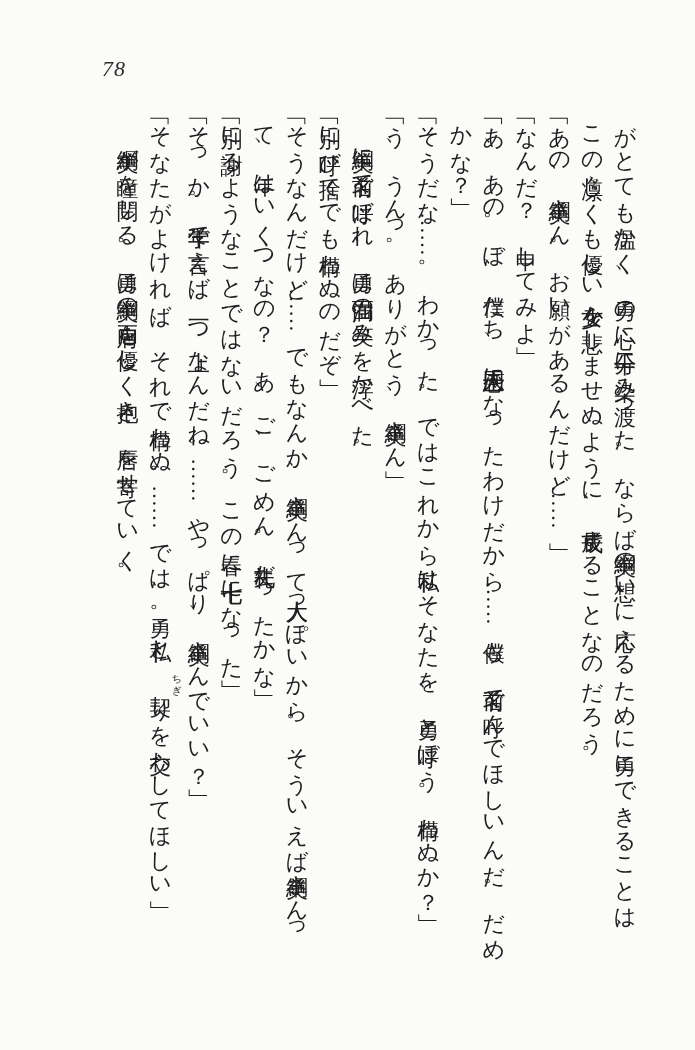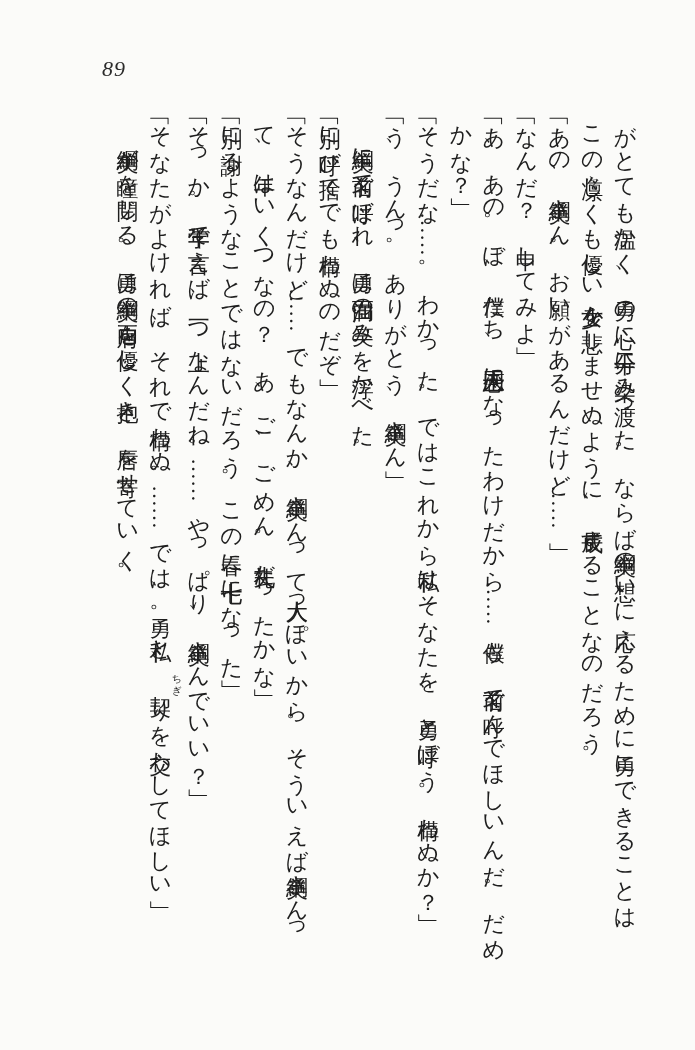--- a/index.html
+++ b/index.html
@@ -57,21 +57,21 @@
   rt {
     font-size: 10px;
     letter-spacing: 0;
     color: #1e1e1e;
   }
 </style>
 </head>
 <body>
 
 <div class="page">
-  <div class="page-number">89</div>
+  <div class="page-number">78</div>
   <div class="text-block">
       <p class="para">がとても温かく、勇の心に十二分に染み渡った。ならば美綱の想いに応えるために勇にできることは、この凛々しくも優しい少女を悲しませぬように、成長することなのだろう。</p>
       <p class="para">「あの、美綱さん。お願いがあるんだけど<span class="ell">…</span><span class="ell">…</span>」</p>
       <p class="para">「なんだ？　申してみよ」</p>
       <p class="para">「あ、あの。ぼ、僕たち、恋人同士になったわけだから<span class="ell">…</span><span class="ell">…</span>僕も、名前で呼んでほしいんだ。だめかな？」</p>
       <p class="para">「そうだな<span class="ell">…</span><span class="ell">…</span>。わかった。ではこれから私はそなたを、勇と呼ぼう。構わぬか？」</p>
       <p class="para">「う、うんっ。ありがとう、美綱さん」</p>
       <p class="para indent">美綱に名前で呼ばれ、勇は満面の笑みを浮かべた。</p>
       <p class="para">「別に呼び捨てでも構わぬのだぞ」</p>
       <p class="para">「そうなんだけど<span class="ell">…</span><span class="ell">…</span>でもなんか、美綱さんって大人っぽいから。そういえば美綱さんって、年はいくつなの？　あ、ご、ごめん。失礼だったかな」</p>

